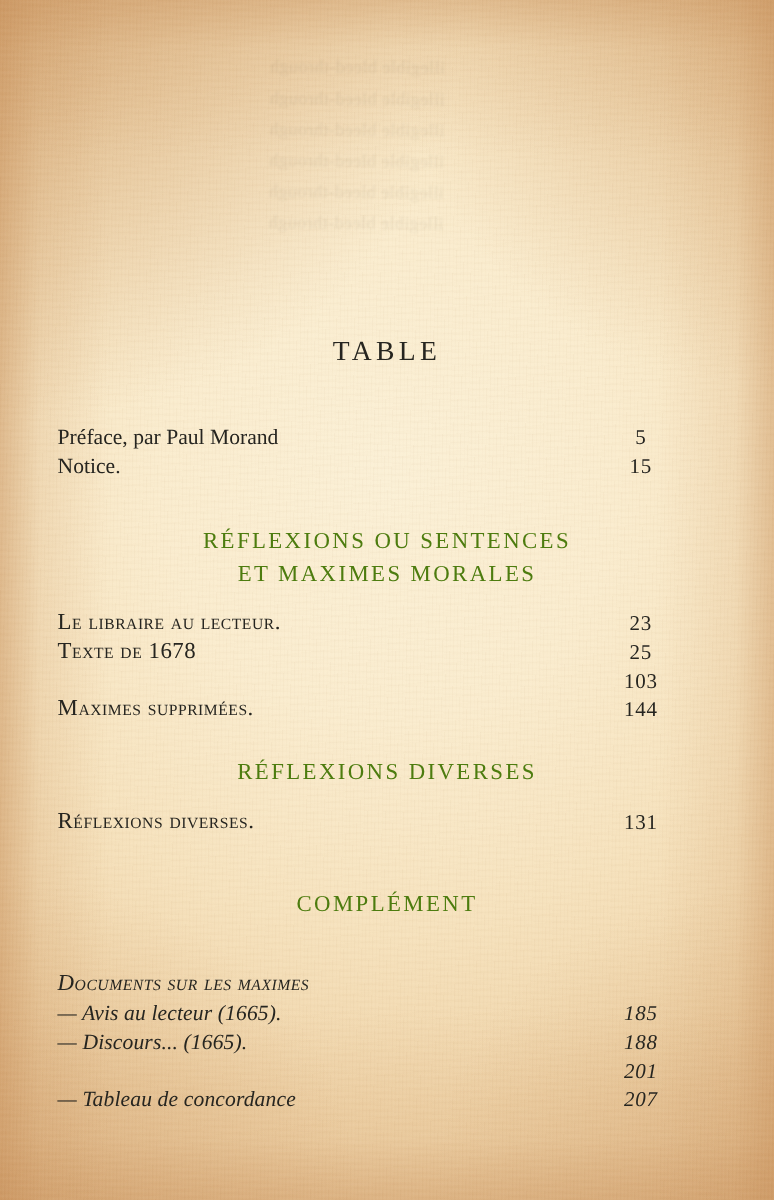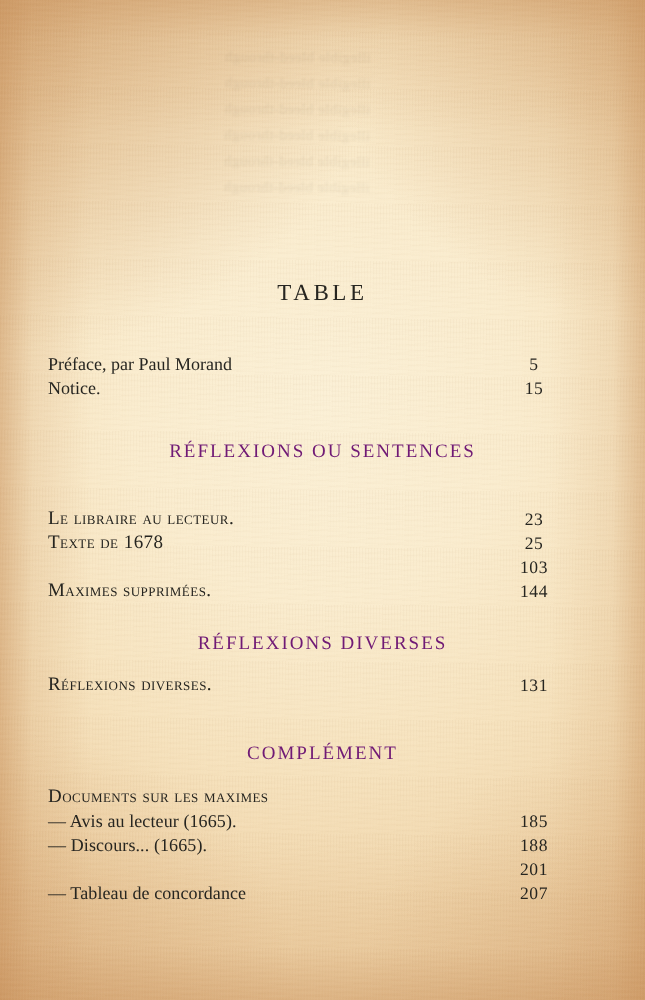--- a/index.html
+++ b/index.html
@@ -103,21 +103,21 @@
   }
 
   .section-head {
     position: absolute;
     left: 0;
     right: 0;
     text-align: center;
     font-size: 19px;
     letter-spacing: 2.0px;
     line-height: 27px;
-    color: #701a75;
+    color: #4d7c0f;
   }
   .section-head .line2 { letter-spacing: 2.0px; }
 
   .entries {
     position: absolute;
     left: 48px;
     width: 505px;
   }
 
   .entry {
@@ -209,20 +209,21 @@
       </div>
       <div class="entry">
         <span class="label">Notice.</span>
         <span class="leaders">. . . . . . . . . . . . . . . . . . . . . . . . . . . . . .</span>
         <span class="pageno">15</span>
       </div>
     </div>
 
     <div class="section-head" style="top:438px;">
       <div class="line1">RÉFLEXIONS  OU  SENTENCES</div>
+      <div class="line2">ET  MAXIMES  MORALES</div>
     </div>
 
     <div class="entries" style="top:507px;">
       <div class="entry sc">
         <span class="label">Le libraire au lecteur.</span>
         <span class="leaders">. . . . . . . . . . . . . . . . . . . . . . . . . . . . . .</span>
         <span class="pageno">23</span>
       </div>
       <div class="entry sc">
         <span class="label">Texte de 1678</span>
@@ -249,21 +250,21 @@
         <span class="label">Réflexions diverses.</span>
         <span class="leaders">. . . . . . . . . . . . . . . . . . . . . . . . . . . . . .</span>
         <span class="pageno">131</span>
       </div>
     </div>
 
     <div class="section-head" style="top:740px;">
       <div class="line1">COMPLÉMENT</div>
     </div>
 
-    <div class="entries" style="top:785px;">
+    <div class="entries" style="top:808px;font-style:italic;">
       <div class="entry sc plain">
         <span class="label">Documents sur les maximes</span>
       </div>
       <div class="entry dashed">
         <span class="label">— Avis au lecteur (1665).</span>
         <span class="leaders">. . . . . . . . . . . . . . . . . . . . . . . . . . . . . .</span>
         <span class="pageno">185</span>
       </div>
       <div class="entry dashed">
         <span class="label">— Discours... (1665).</span>

